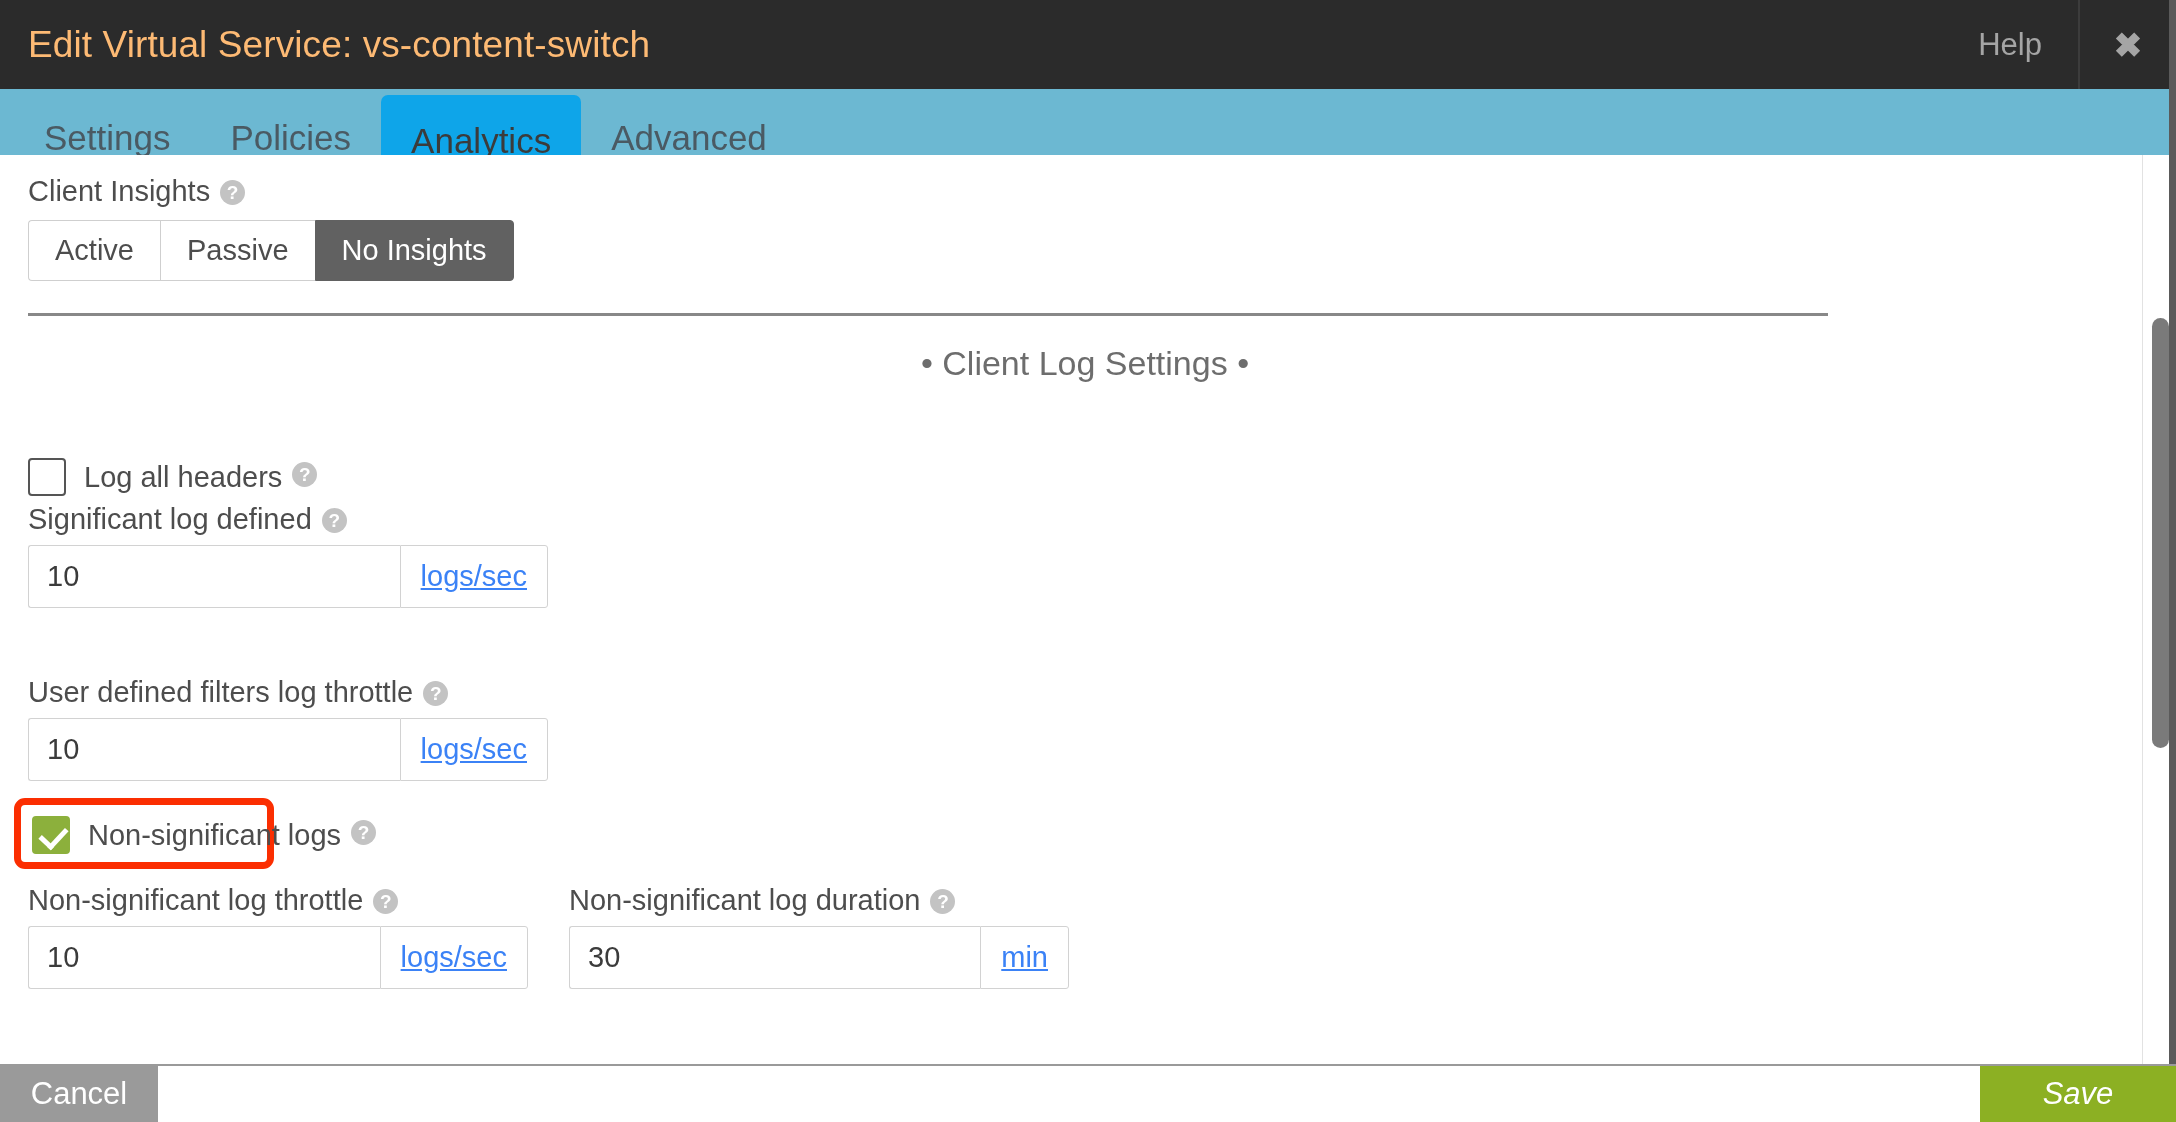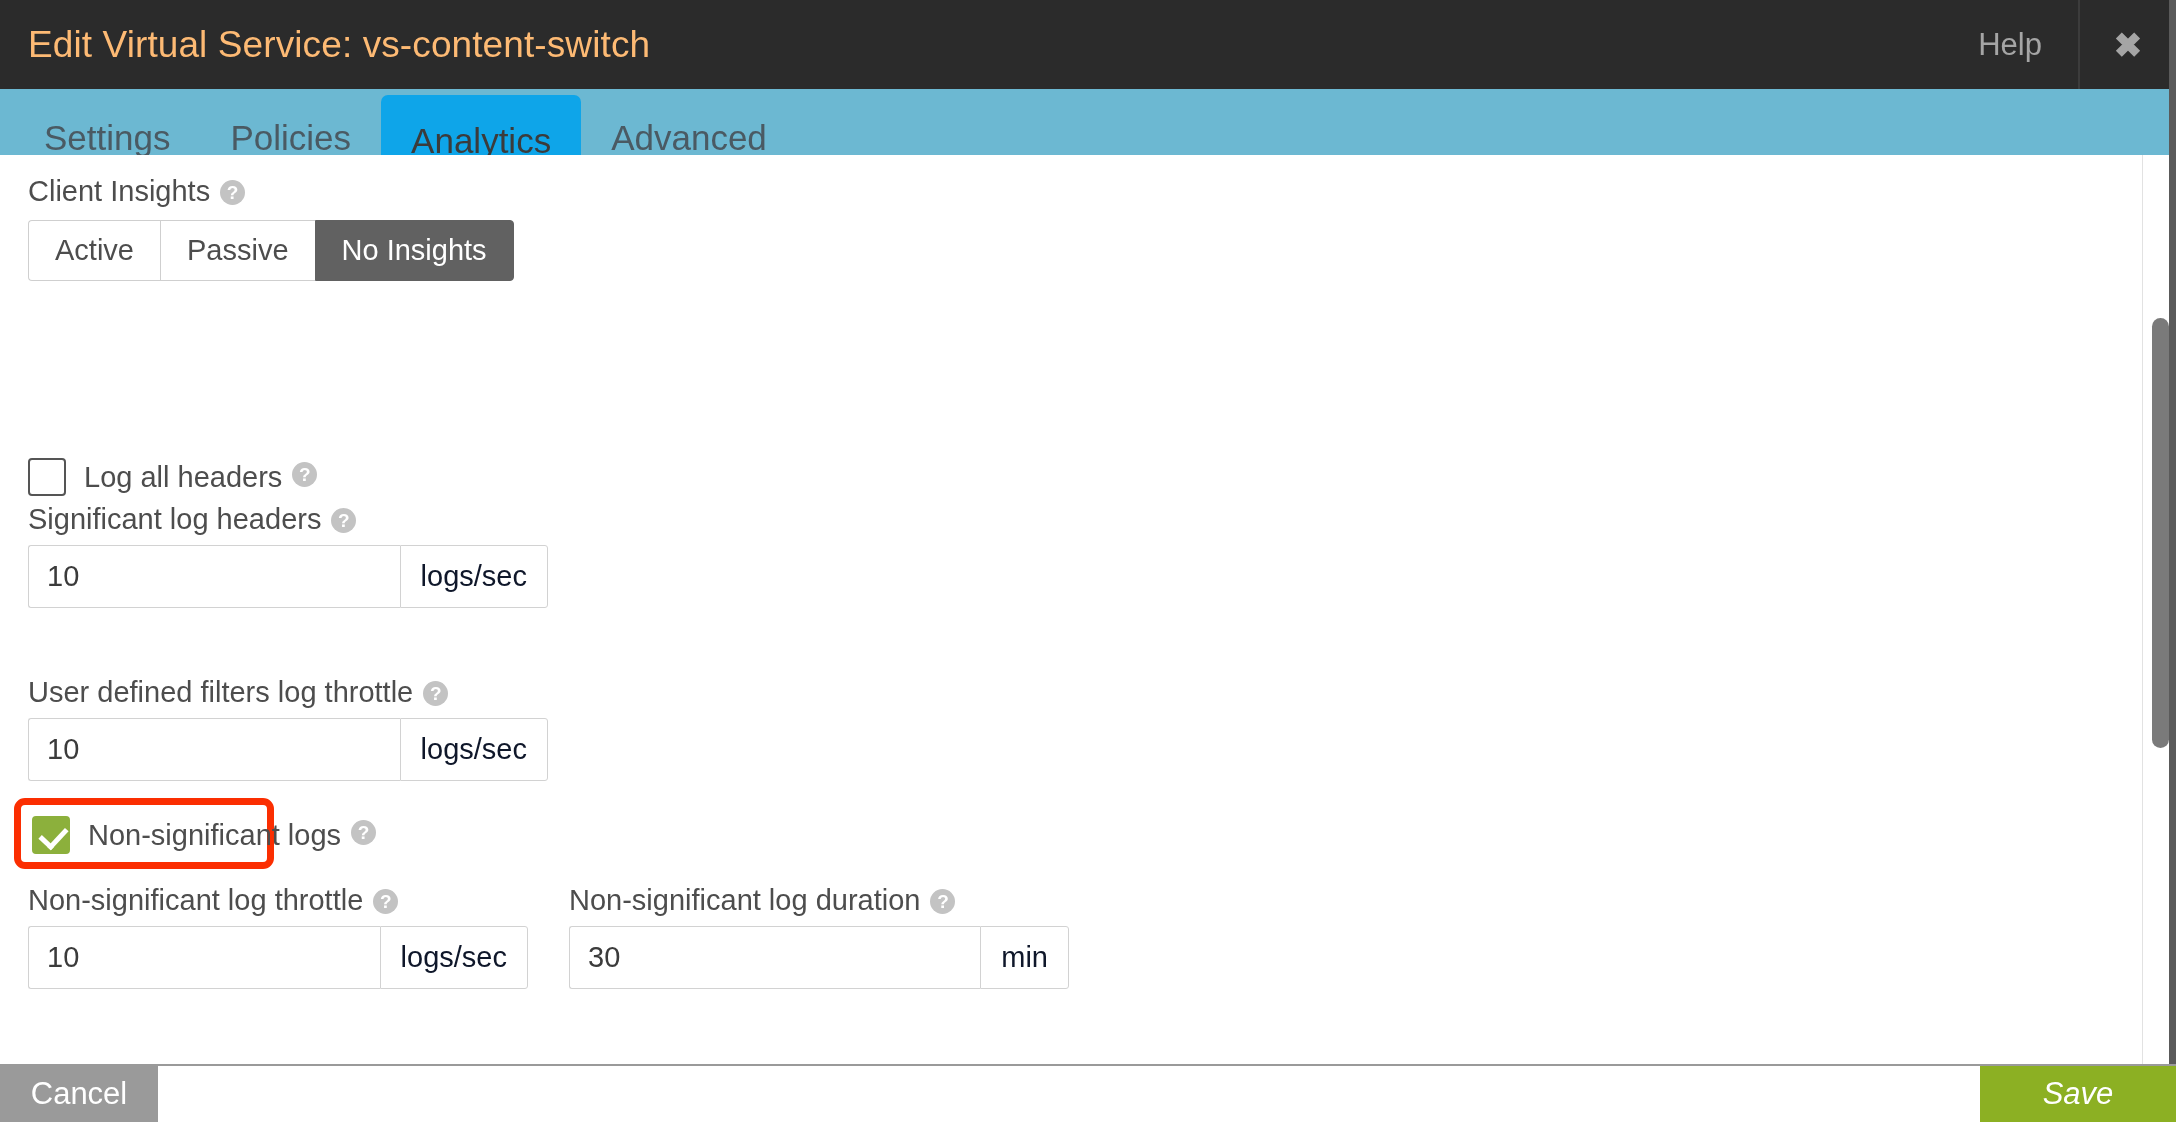--- a/index.html
+++ b/index.html
@@ -223,27 +223,28 @@
     font-family: "Liberation Sans", sans-serif;
     padding: 0 18px;
     outline: none;
     border-radius: 3px 0 0 3px;
     width: 100%;
   }
   .input-group .addon {
     border: 1px solid #d2d2d2;
     background: #ffffff;
     font-size: 29px;
-    color: #0f172a;
+    color: #3b82f6;
     display: flex;
     align-items: center;
     justify-content: center;
     padding: 0 20px;
     border-radius: 0 3px 3px 0;
     white-space: nowrap;
+    text-decoration: underline;
   }
 
   .fld-sig { position: absolute; top: 348px; left: 28px; width: 520px; }
   .fld-udf { position: absolute; top: 483px; left: 28px; width: 520px; margin-top: 38px; }
   .fld-nst { position: absolute; top: 729px; left: 28px; width: 500px; }
   .fld-nsd { position: absolute; top: 729px; left: 569px; width: 500px; }
 
   .row-logall { position: absolute; top: 303px; left: 28px; }
 
   
@@ -350,32 +351,35 @@
         <span>Client Insights</span>
         <span class="helpicon">?</span>
       </div>
       <div class="btn-group">
         <div class="seg">Active</div>
         <div class="seg">Passive</div>
         <div class="seg selected">No Insights</div>
       </div>
     </div>
 
+    <div class="group-box">
+      <div class="group-title">• Client Log Settings •</div>
+    </div>
 
     <div class="row-logall chk-row">
       <div class="chk"></div>
       <div class="chk-label">
         <span>Log all headers</span>
         <span class="helpicon">?</span>
       </div>
     </div>
 
     <div class="fld-sig">
       <div class="field-label">
-        <span>Significant log headers</span>
+        <span>Significant log defined</span>
         <span class="helpicon">?</span>
       </div>
       <div class="input-group">
         <input class="txt" type="text" value="10" style="">
         <div class="addon">logs/sec</div>
       </div>
     </div>
 
     <div class="fld-udf">
       <div class="field-label">

